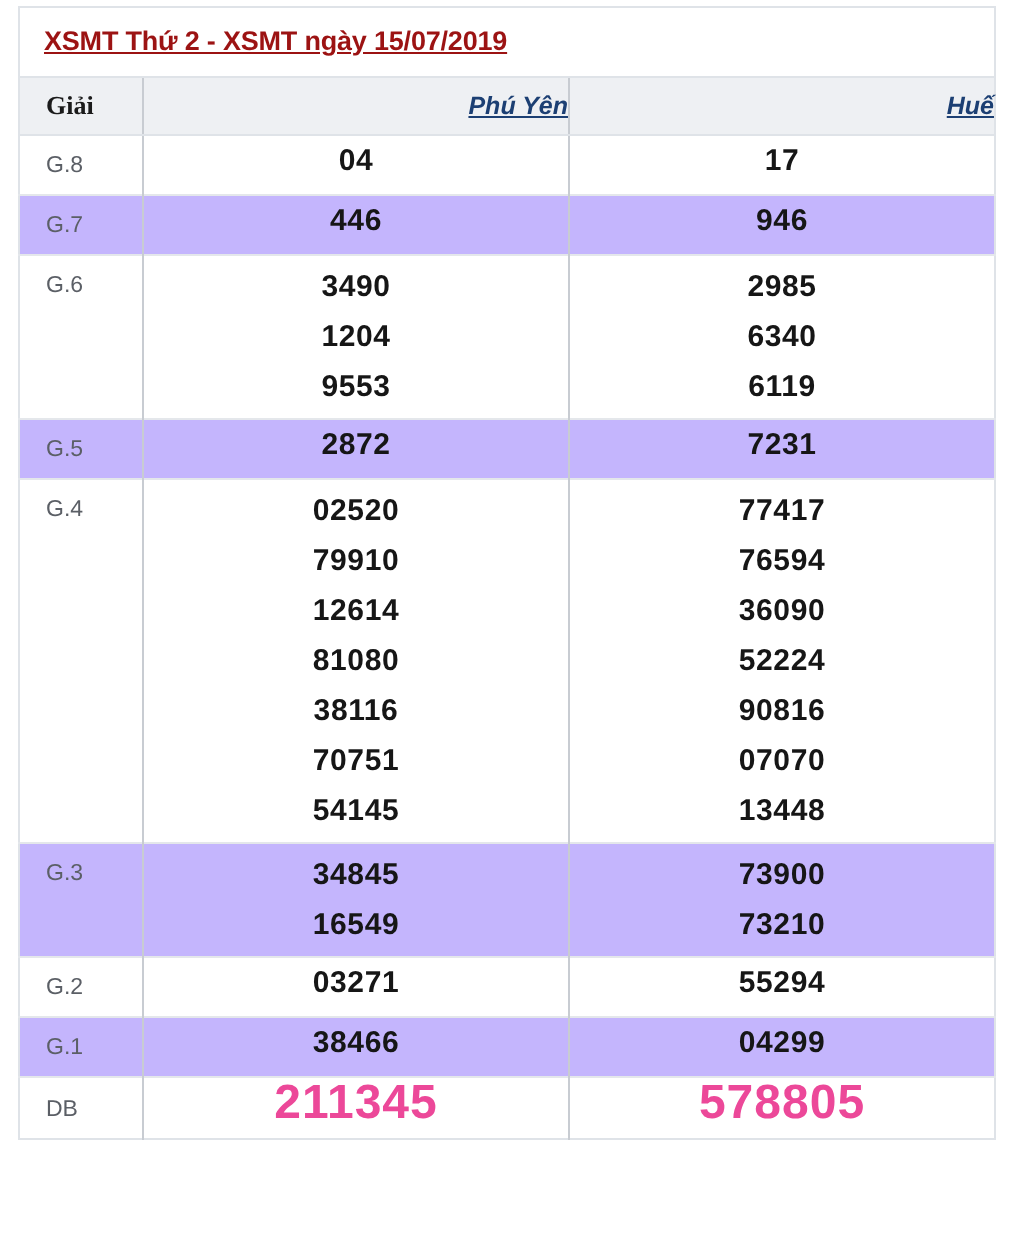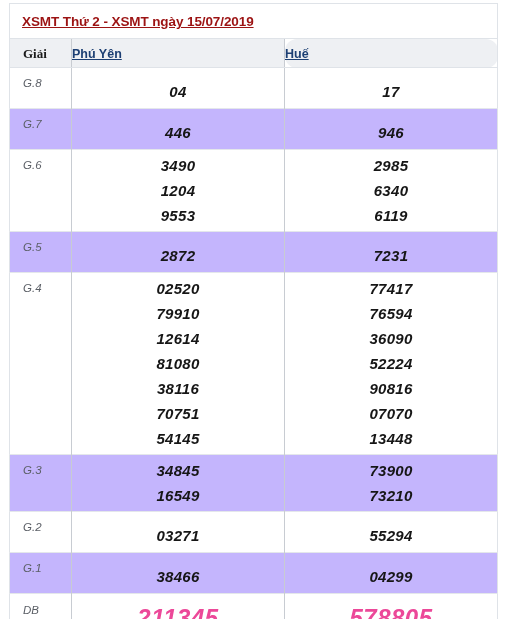--- a/index.html
+++ b/index.html
@@ -51,41 +51,41 @@
     vertical-align: middle;
     padding: 0;
   }
   .head-row td.c-prize {
     border-right: 1px solid #c8ccd2;
     padding-left: 13px;
     text-align: left;
   }
   .head-row td.c-prov {
     border-right: 1px solid #c8ccd2;
-    text-align: left;
-  }
-  .head-row td.c-prov.last { border-right: none; border-radius: 12px; }
+    text-align: right;
+    font-style: italic;
+  }
+  .head-row td.c-prov.last { border-right: none; }
   .head-prize-label {
     font-size: 13px;
     font-weight: bold;
     color: #1b1b1b;
     font-family: Liberation Serif, serif;
   }
   .head-link {
     font-size: 12.5px;
     font-weight: bold;
     color: #1c3f73;
     text-decoration: underline;
     cursor: pointer;
   }
   tr.data-row > td {
     border-top: 1px solid #e4e7eb;
     vertical-align: top;
     padding: 0;
-    font-style: italic;
   }
   tr.data-row > td.c-prize {
     width: 62px;
     border-right: 1px solid #c8ccd2;
     padding: 5px 0 4px 13px;
     text-align: left;
   }
   tr.data-row > td.c-prov {
     width: 213px;
     border-right: 1px solid #c8ccd2;
@@ -109,21 +109,21 @@
     letter-spacing: 0.3px;
   }
   tr.db-row .num {
     font-size: 24px;
     color: #ec4899;
     line-height: 26px;
     letter-spacing: 0.5px;
   }
   tr.db-row > td.c-prize { padding-top: 6px; }
   tr.db-row > td.c-prov { padding: 2px 0 4px 0; }
-  tr.single > td.c-prov { padding: 11px 0 4px 0; }
+  tr.single > td.c-prov { padding: 0 0 4px 0; }
 </style>
 </head>
 <body>
 
 <div id="root">
 
   <table class="result-table">
     <tbody>
 
       <tr class="title-row">

